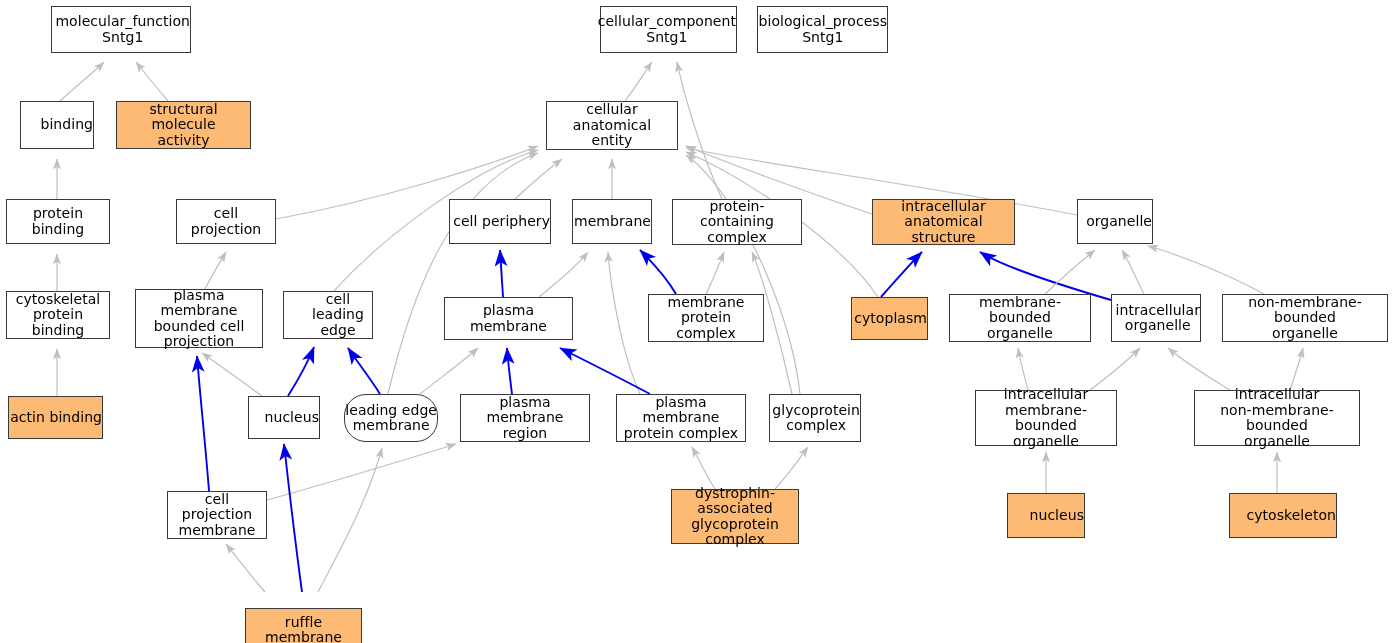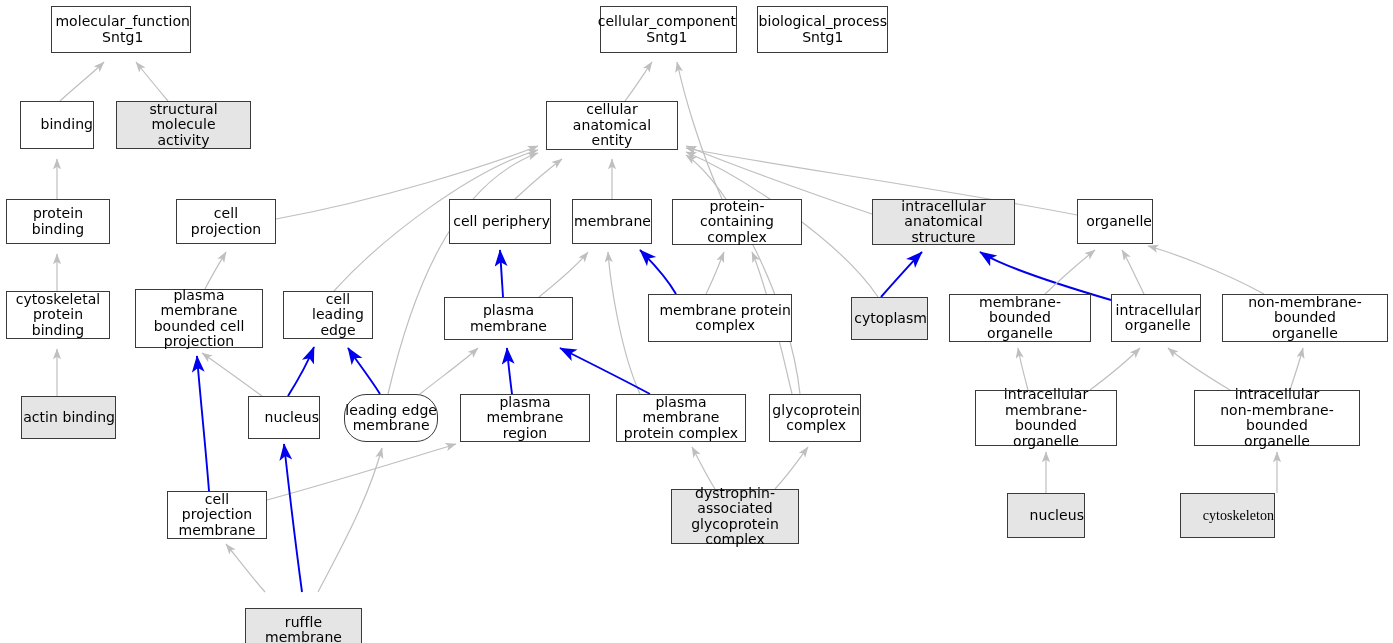--- a/index.html
+++ b/index.html
@@ -15,21 +15,21 @@
     align-items:center;
     justify-content:flex-end;
     text-align:center;
     font-size:14px;
     line-height:15.5px;
     color:#000;
     letter-spacing:0.05px;
     white-space:pre-line;
     z-index:5;
   }
-  .node.hl{background:#e5e5e5;}
+  .node.hl{background:#fdba74;}
 </style>
 </head>
 <body>
 
 <div id="canvas">
   <svg id="edges">
     <defs>
       <marker id="ah-gray" markerWidth="10" markerHeight="10" refX="8.6" refY="3.4" orient="auto" markerUnits="strokeWidth">
         <path d="M0,0 L9,3.4 L0,6.8 L2.2,3.4 z" fill="#bfbfbf"></path>
       </marker>
@@ -109,21 +109,21 @@
 anatomical structure</span></div>
       <div class="node" style="left: 1077px; top: 199px; width: 76px; height: 45px;"><span>organelle</span></div>
       <div class="node" style="left: 6px; top: 291px; width: 104px; height: 48px;"><span>cytoskeletal
 protein binding</span></div>
       <div class="node" style="left: 135px; top: 289px; width: 128px; height: 59px;"><span>plasma membrane
 bounded cell
 projection</span></div>
       <div class="node" style="left: 283px; top: 291px; width: 90px; height: 48px; padding-left: 20px;"><span>cell leading
 edge</span></div>
       <div class="node" style="left: 444px; top: 297px; width: 129px; height: 43px;"><span>plasma membrane</span></div>
-      <div class="node" style="left: 648px; top: 294px; width: 144px; height: 48px;"><span>membrane protein
+      <div class="node" style="left: 648px; top: 294px; width: 116px; height: 48px;"><span>membrane protein
 complex</span></div>
       <div class="node hl" style="left: 851px; top: 297px; width: 77px; height: 43px;"><span>cytoplasm</span></div>
       <div class="node" style="left: 949px; top: 294px; width: 142px; height: 48px;"><span>membrane-bounded
 organelle</span></div>
       <div class="node" style="left: 1111px; top: 294px; width: 90px; height: 48px;"><span>intracellular
 organelle</span></div>
       <div class="node" style="left: 1222px; top: 294px; width: 166px; height: 48px;"><span>non-membrane-bounded
 organelle</span></div>
       <div class="node" style="left: 248px; top: 396px; width: 72px; height: 43px;"><span>nucleus</span></div>
       <div class="node" style="left: 344px; top: 394px; width: 94px; height: 48px; border-radius: 22px;"><span>leading edge
@@ -133,23 +133,23 @@
       <div class="node" style="left: 616px; top: 394px; width: 130px; height: 48px;"><span>plasma membrane
 protein complex</span></div>
       <div class="node" style="left: 769px; top: 394px; width: 92px; height: 48px;"><span>glycoprotein
 complex</span></div>
       <div class="node" style="left: 975px; top: 390px; width: 142px; height: 56px;"><span>intracellular
 membrane-bounded
 organelle</span></div>
       <div class="node" style="left: 1194px; top: 390px; width: 166px; height: 56px;"><span>intracellular
 non-membrane-bounded
 organelle</span></div>
-      <div class="node hl" style="left: 21px; top: 396px; width: 95px; height: 43px;"><span>actin binding</span></div>
+      <div class="node hl" style="left: 8px; top: 396px; width: 95px; height: 43px;"><span>actin binding</span></div>
       <div class="node" style="left: 167px; top: 491px; width: 100px; height: 48px;"><span>cell projection
 membrane</span></div>
       <div class="node hl" style="left: 671px; top: 489px; width: 128px; height: 55px;"><span>dystrophin-associated
 glycoprotein
 complex</span></div>
       <div class="node hl" style="left: 1007px; top: 493px; width: 78px; height: 45px;"><span>nucleus</span></div>
-      <div class="node hl" style="left: 1180px; top: 493px; width: 95px; height: 45px; font-family: Liberation Serif, serif;"><span>cytoskeleton</span></div>
+      <div class="node hl" style="left: 1229px; top: 493px; width: 108px; height: 45px;"><span>cytoskeleton</span></div>
       <div class="node hl" style="left: 245px; top: 592px; width: 117px; height: 44px; margin-top: 16px;"><span>ruffle membrane</span></div>
     </div>
 </div>
 
 </body></html>

